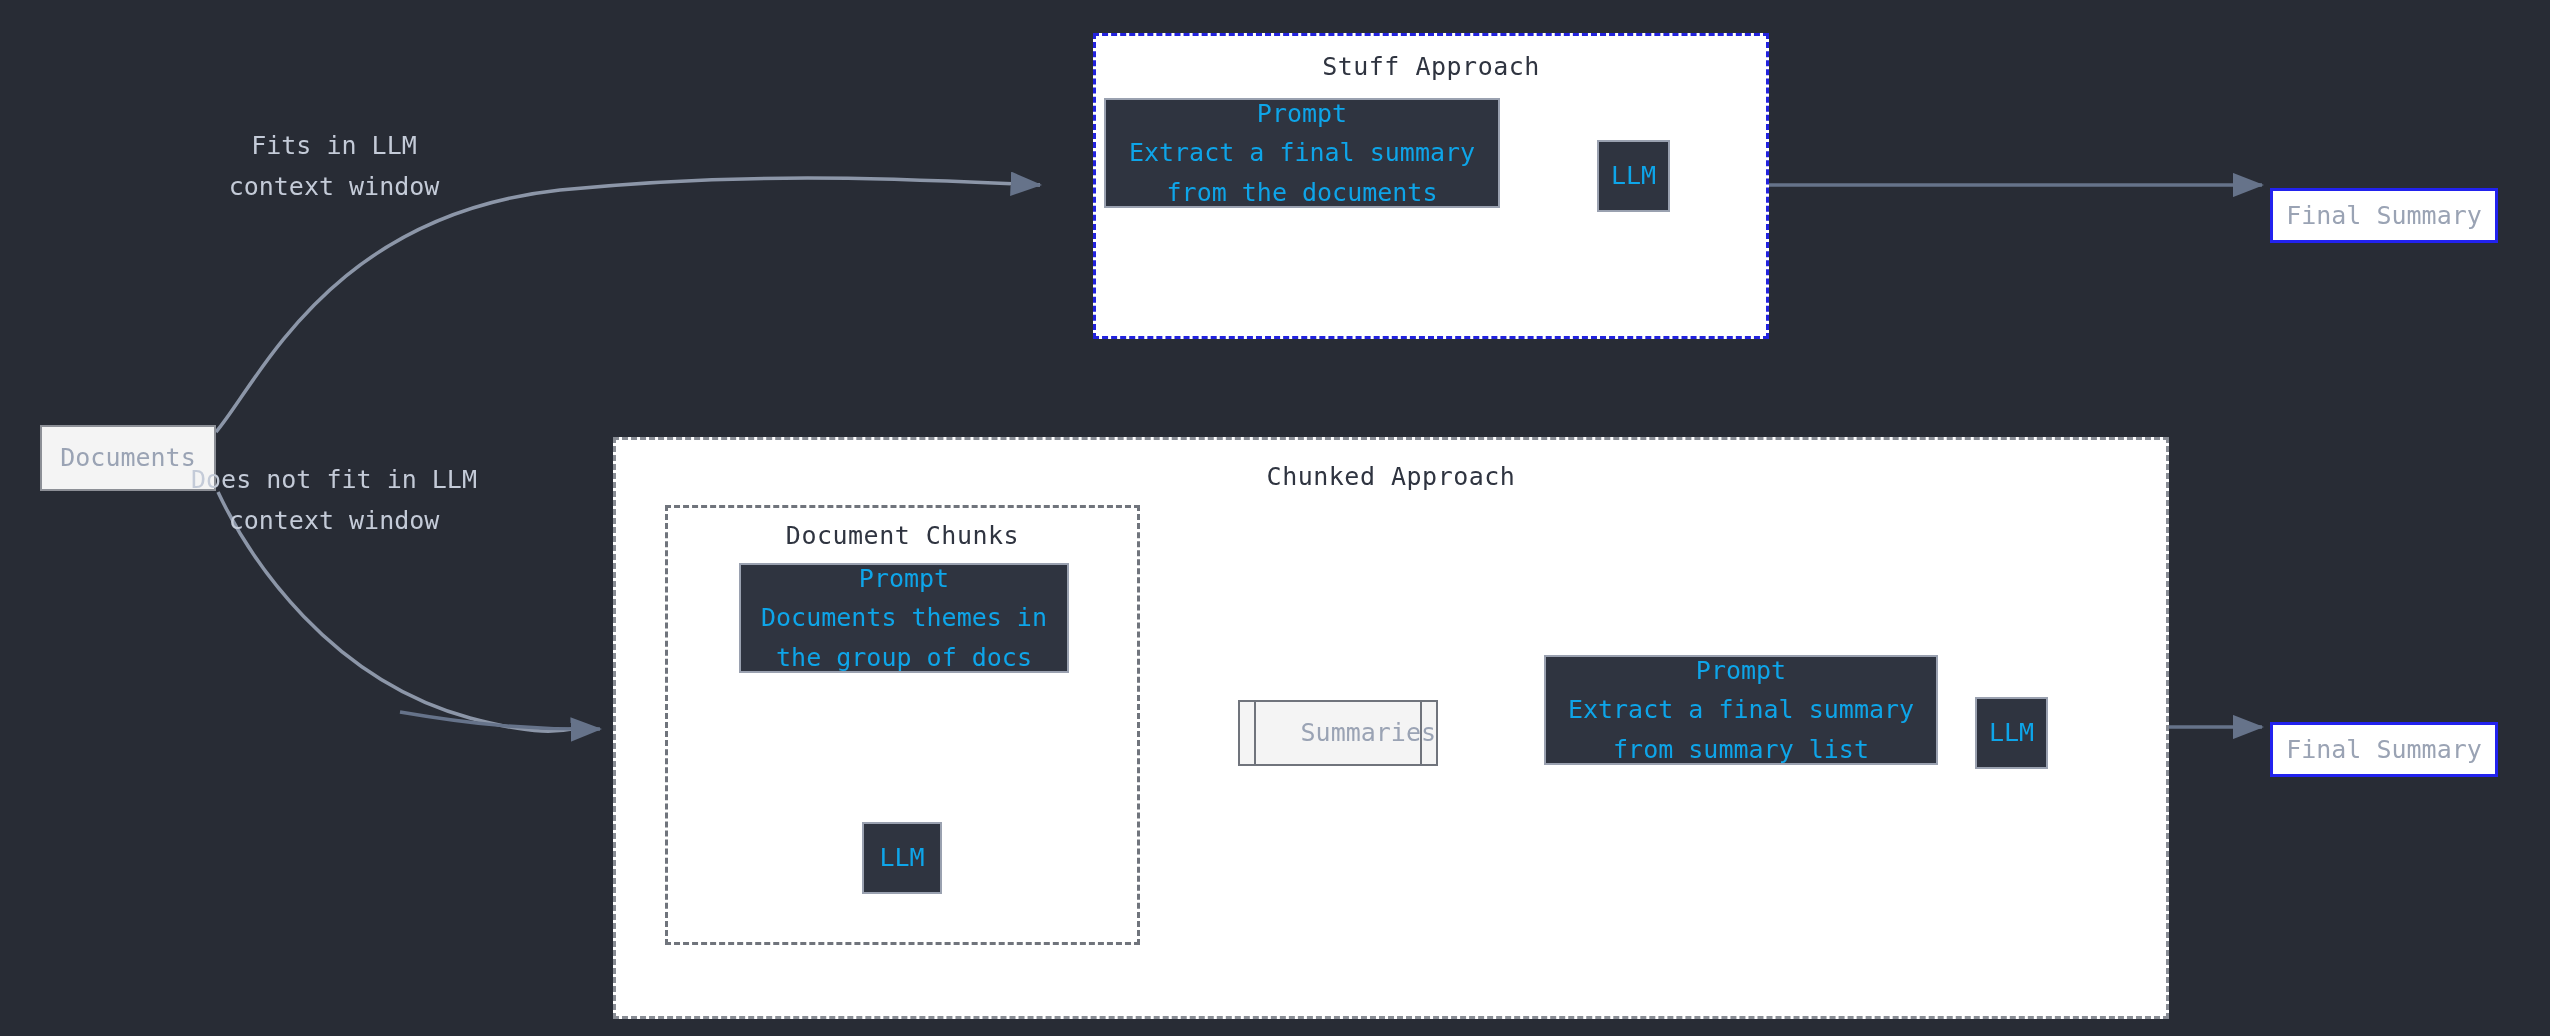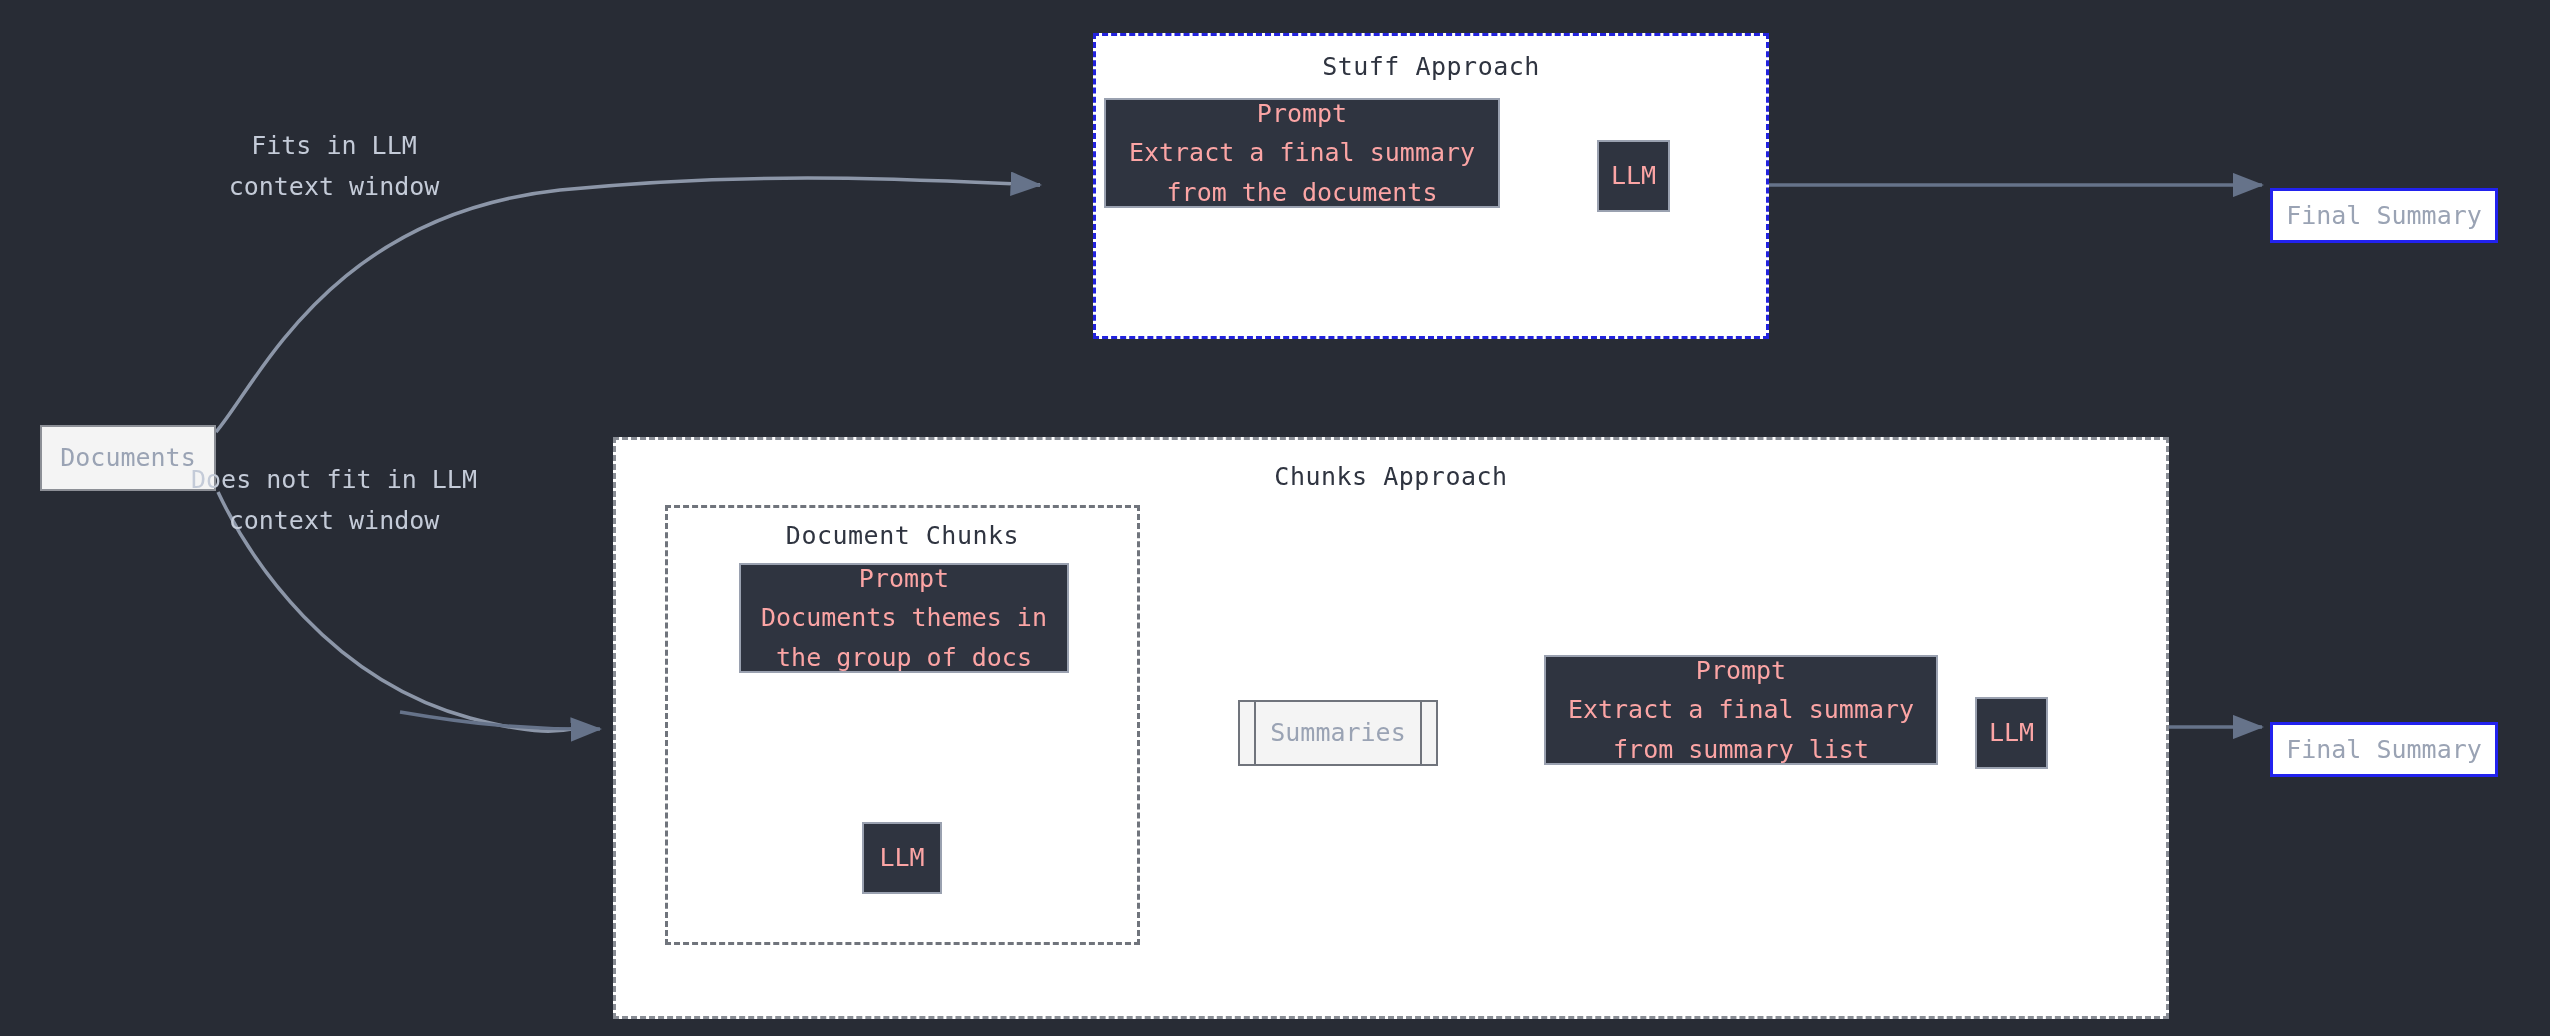--- a/index.html
+++ b/index.html
@@ -86,39 +86,40 @@
     background: #f4f4f4;
     border: 2px solid #8c8f96;
     color: #9aa3b4;
     font-size: 25px;
   }
 
   
   .node-dark {
     background: #2f3440;
     border: 2px solid #9aa1b0;
-    color: #fca5a5;
+    color: #0ea5e9;
     font-size: 25px;
   }
 
   
   .node-final {
     background: #ffffff;
     border: 3px solid #2222ee;
     color: #9aa3b4;
     font-size: 25px;
     margin-top: 36px;
   }
 
   
   .node-subroutine {
     background: #f4f4f4;
     border: 2px solid #70747c;
     color: #9aa3b4;
     font-size: 25px;
+    align-items: flex-end;
   }
   .node-subroutine::before,
   .node-subroutine::after {
     content: "";
     position: absolute;
     top: 0;
     bottom: 0;
     width: 2px;
     background: #70747c;
   }
@@ -182,21 +183,21 @@
     <line x1="1940" y1="727" x2="1967" y2="727" stroke="#66738a" stroke-width="3.5" marker-end="url(#arrowhead)"></line>
 
     <line x1="2052" y1="727" x2="2262" y2="727" stroke="#66738a" stroke-width="3.5" marker-end="url(#arrowhead)"></line>
   </svg>
 
   <div class="subgraph subgraph-stuff">
     <div class="subgraph-title">Stuff Approach</div>
   </div>
 
   <div class="subgraph subgraph-chunked">
-    <div class="subgraph-title">Chunks Approach</div>
+    <div class="subgraph-title">Chunked Approach</div>
   </div>
 
   <div class="subgraph subgraph-docchunks">
     <div class="subgraph-title">Document Chunks</div>
   </div>
 
   <div id="node-documents" class="node node-light">
     <span class="node-line">Documents</span>
   </div>
 

